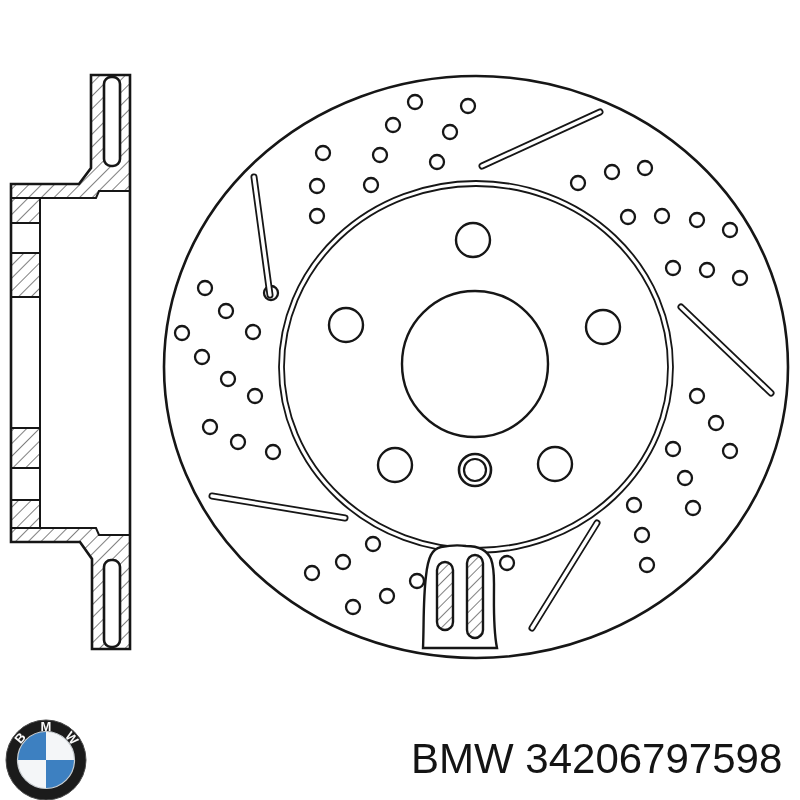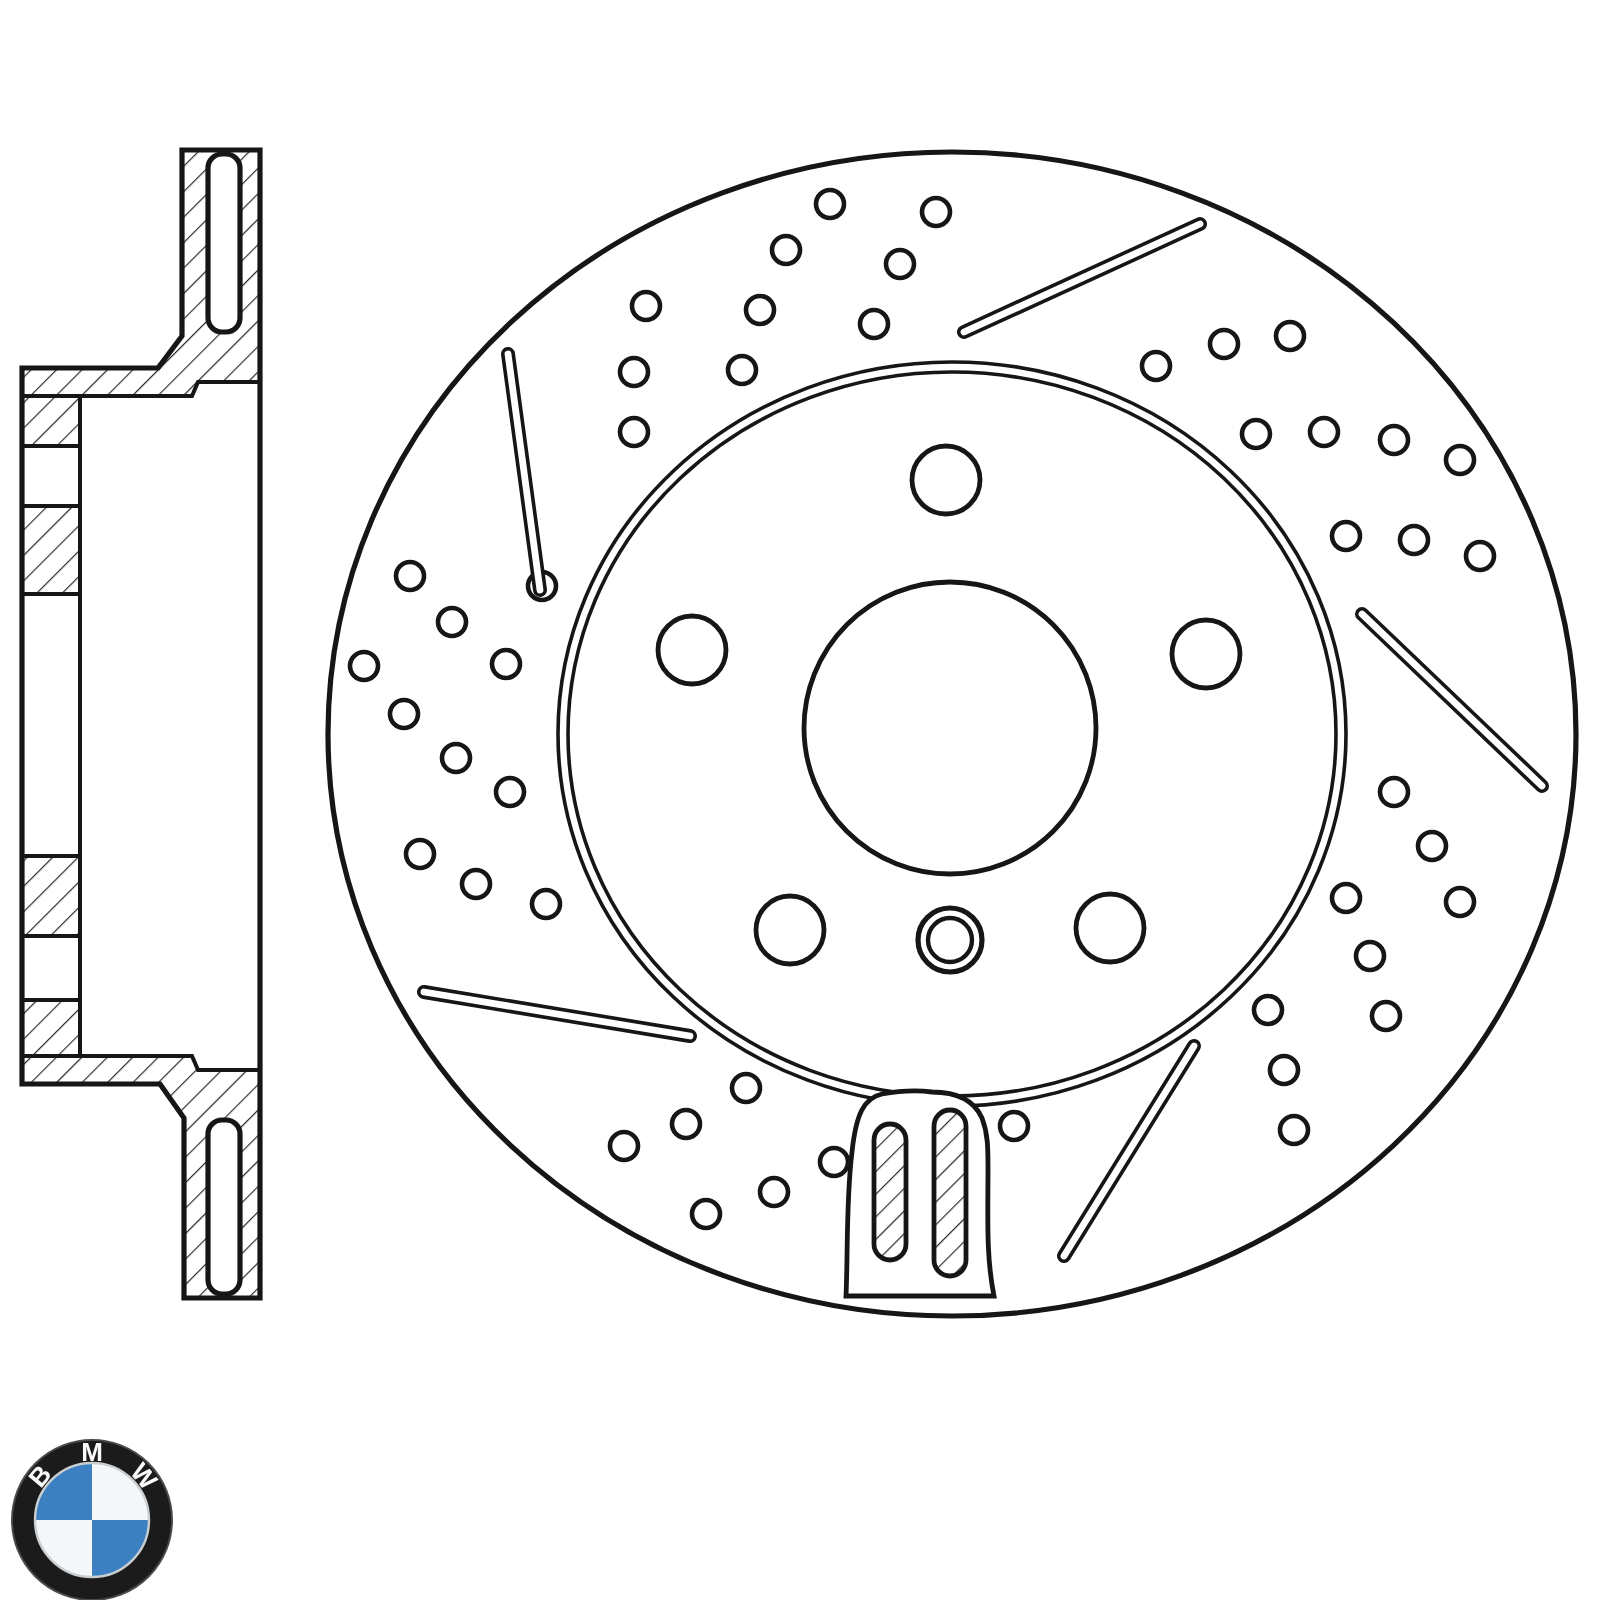--- a/index.html
+++ b/index.html
@@ -169,14 +169,15 @@
       <path d="M45,41 L45,69.5 A28.5,28.5 0 0 1 16.5,41 Z" fill="#f4f6f8"></path>
       <circle cx="45" cy="41" r="28.5" fill="none" stroke="#c9ced2" stroke-width="1.2"></circle>
     </g>
     <g font-family="Liberation Sans, sans-serif" font-size="13" font-weight="bold" fill="#fafafa" text-anchor="middle">
       <text x="19" y="23.5" transform="rotate(-50 19 19)">B</text>
       <text x="45" y="11.5">M</text>
       <text x="71" y="23.5" transform="rotate(50 71 19)">W</text>
     </g>
   </svg>
 
+  <div id="part-label" class="abs" style="left:411px;top:738px;">BMW 34206797598</div>
 
 </div>
 
 </body></html>

